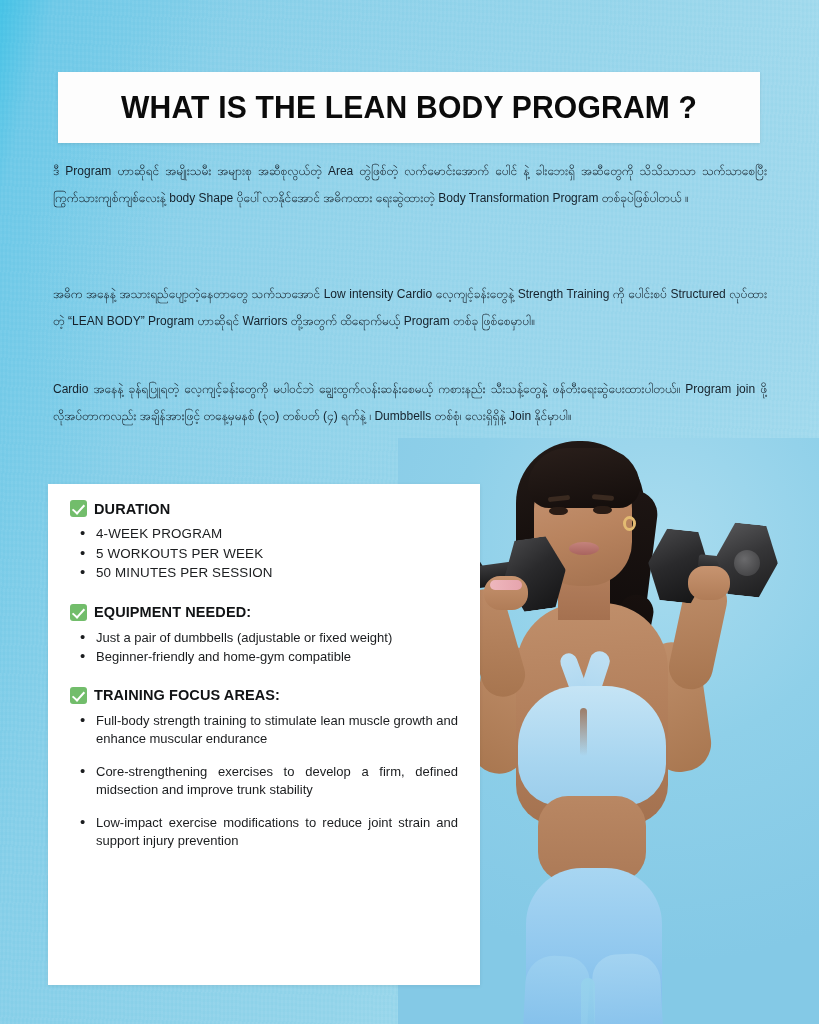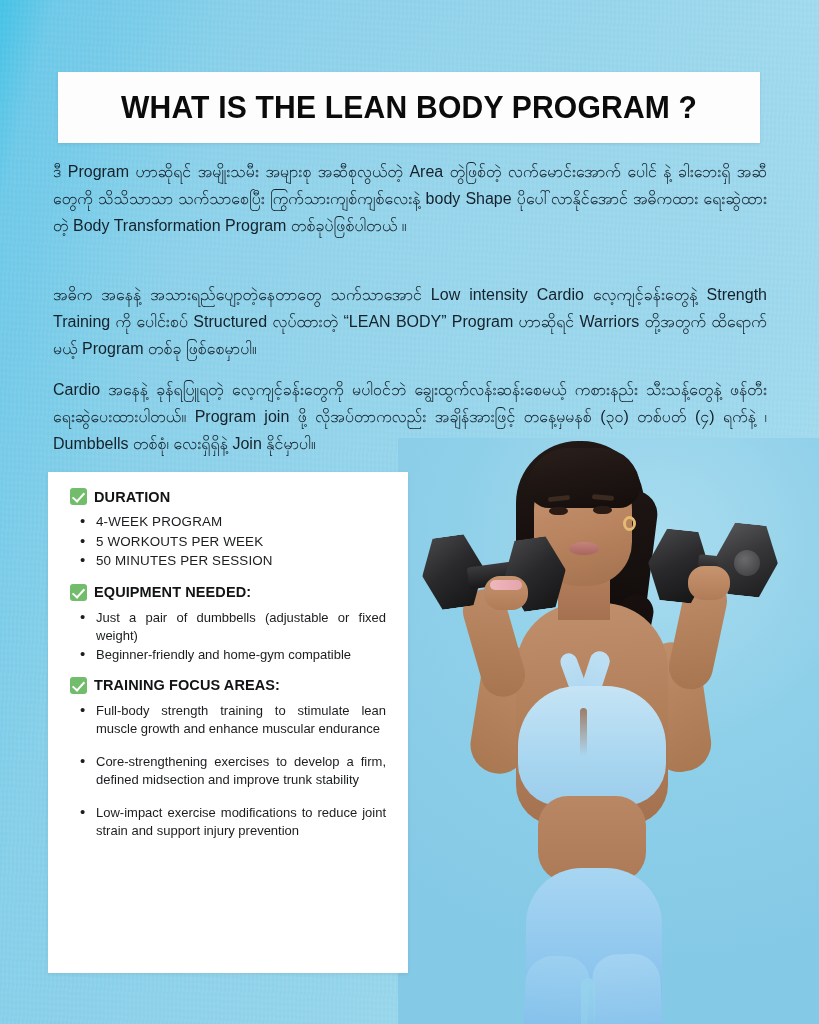--- a/index.html
+++ b/index.html
@@ -217,37 +217,37 @@
     font-size:31px; font-weight:bold; letter-spacing:.2px;
     color:#0b0b0b; white-space:nowrap;
     transform:scaleX(.97);
   }
 
   
   .para{
     position:absolute; left:53px; width:714px;
     color:#15212b;
     font-family:"Liberation Sans", sans-serif;
-    font-size:16px; line-height:27px;
+    font-size:12px; line-height:27px;
     text-align:justify; text-justify:inter-word;
   }
   .para.p1{ top:158px; }
   .para.p2{ top:281px; }
   .para.p3{ top:376px; }
 
   
   .card{
-    position:absolute; left:48px; top:472px; width:360px; height:501px;
+    position:absolute; left:48px; top:484px; width:432px; height:501px;
     background:#ffffff;
     padding:14px 22px 10px 22px;
     box-shadow:0 1px 4px rgba(0,0,0,.08);
   }
   .sec-head{
     display:flex; align-items:center; gap:7px;
-    margin-top:2px; margin-bottom:4px;
+    margin-top:10px; margin-bottom:4px;
   }
   .sec-head:first-of-type{ margin-top:2px; }
   .check{
     width:17px; height:17px; flex:0 0 17px;
     background:#72bd6b; border-radius:3px;
     position:relative;
   }
   .check::after{
     content:""; position:absolute;
     left:5px; top:2px; width:5px; height:10px;

